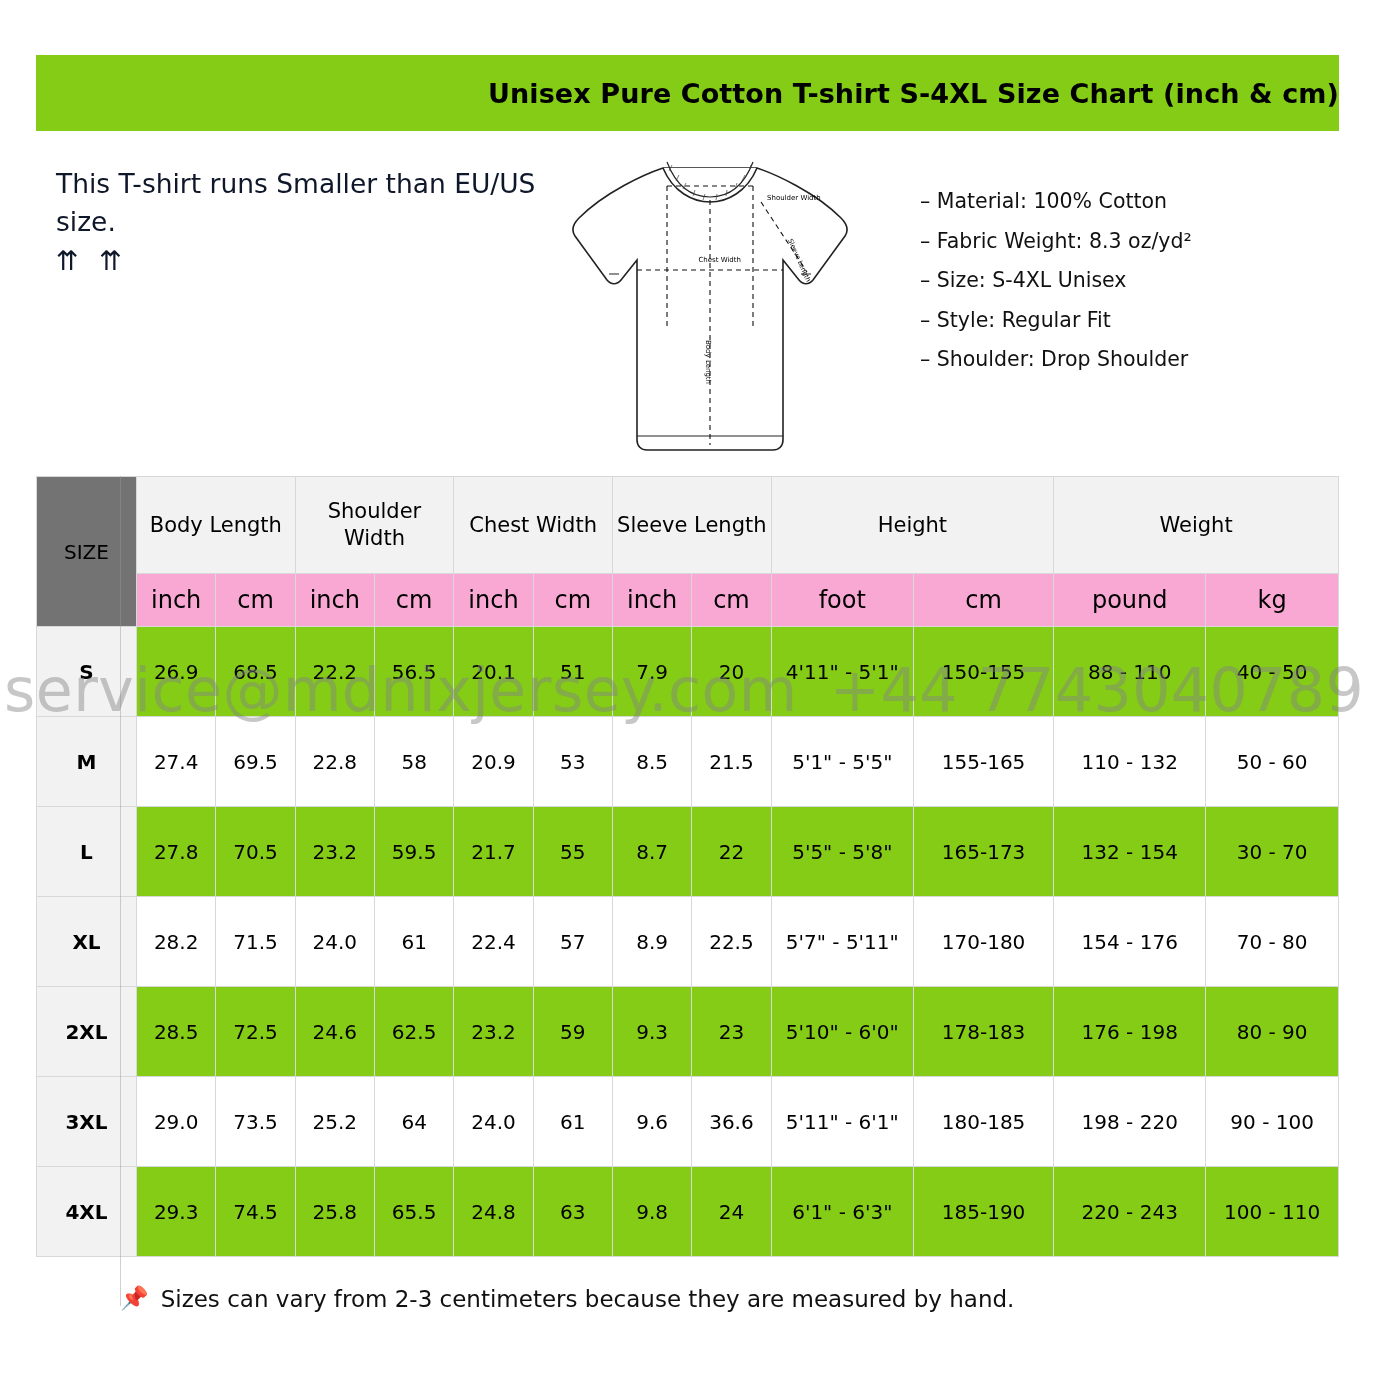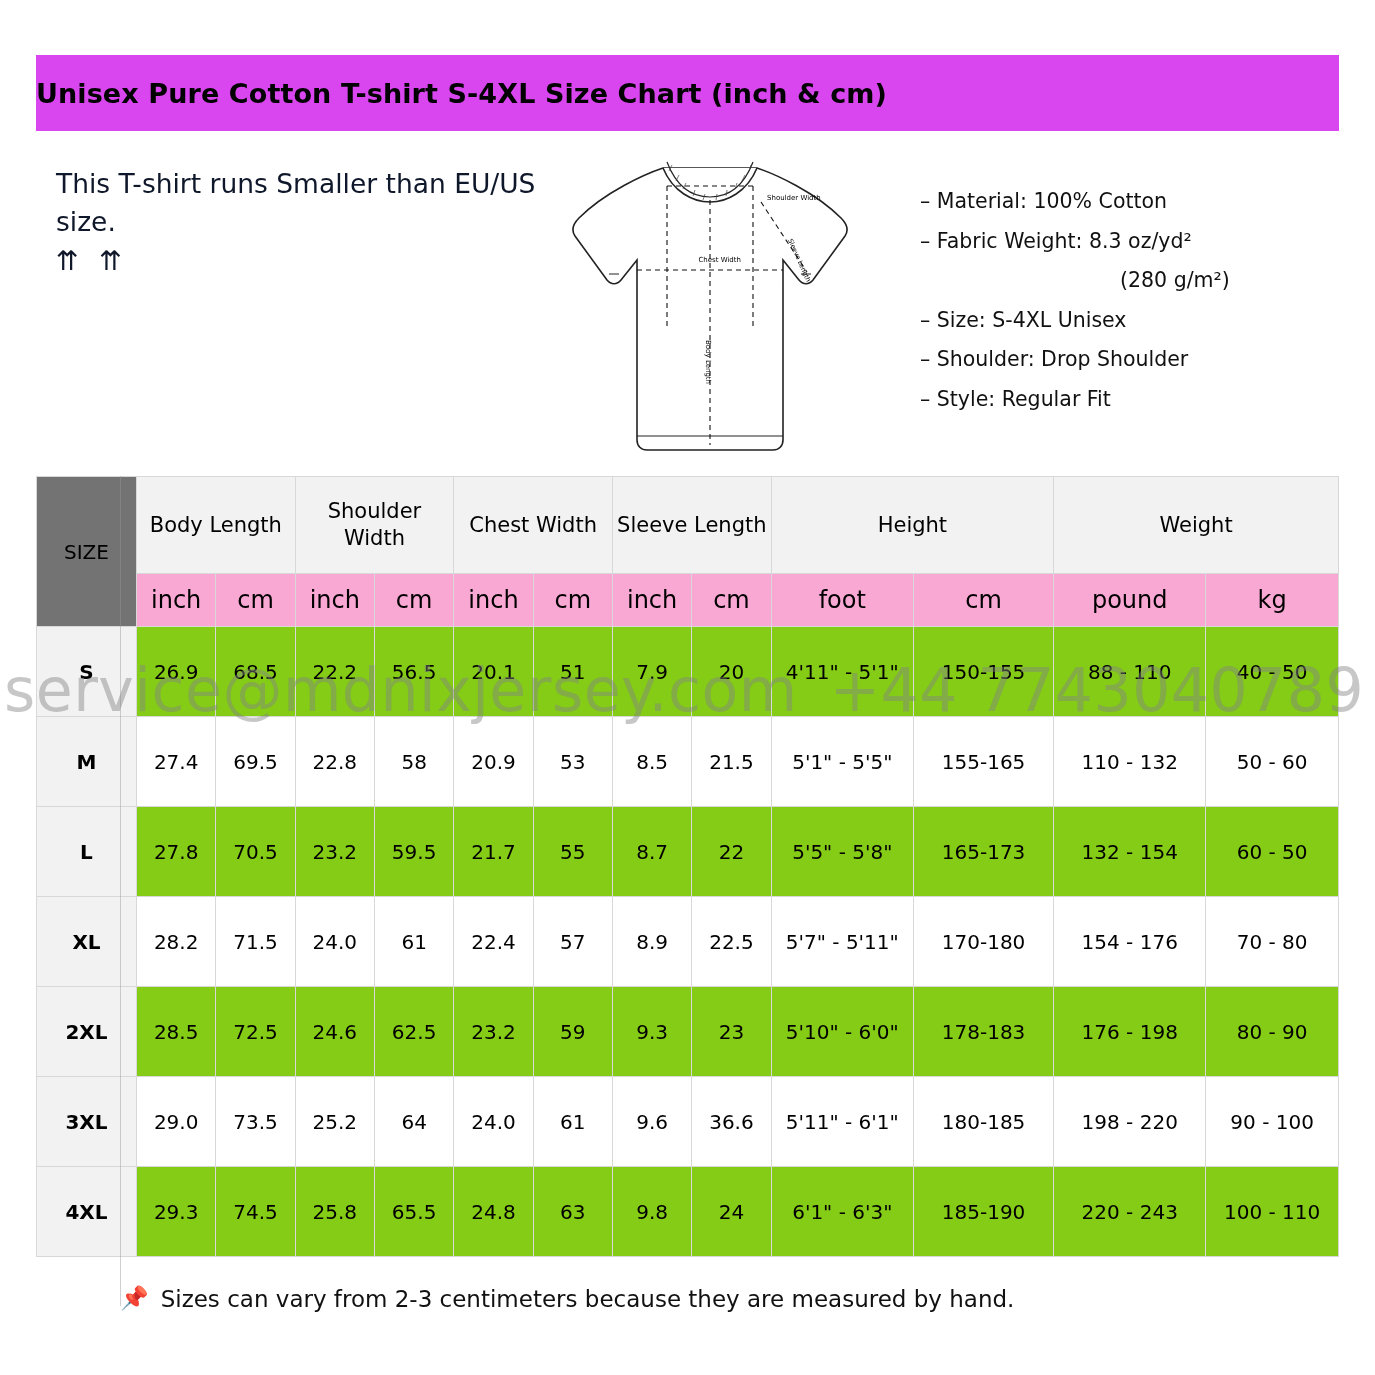--- a/index.html
+++ b/index.html
@@ -16,24 +16,24 @@
     overflow: hidden;
   }
 
   
   .title-banner {
     position: absolute;
     left: 36px;
     top: 55px;
     width: 1303px;
     height: 76px;
-    background: #d946ef;
+    background: #84cc16;
     display: flex;
     align-items: center;
-    justify-content: flex-start;
+    justify-content: flex-end;
   }
   .title-banner .title-text {
     font-size: 27px;
     font-weight: bold;
     letter-spacing: 0.1px;
     color: #000;
   }
 
   
   .warning {
@@ -225,24 +225,23 @@
     <text x="222" y="60" font-size="7" font-family="DejaVu Sans, sans-serif" fill="#000">Shoulder Width</text>
     <text x="196" y="122" font-size="7" font-family="DejaVu Sans, sans-serif" fill="#000" text-anchor="end">Chest Width</text>
     <text x="161" y="200" font-size="7" font-family="DejaVu Sans, sans-serif" fill="#000" transform="rotate(90 161 200)">Body Length</text>
     <text x="243" y="100" font-size="6.5" font-family="DejaVu Sans, sans-serif" fill="#000" transform="rotate(66 243 100)">Sleeve Length</text>
   </svg>
 </div>
 
 <div class="specs">
   <div>– Material: 100% Cotton</div>
   <div>– Fabric Weight: 8.3 oz/yd²</div>
-  <div class="indent">(280 g/m²)</div>
   <div>– Size: S-4XL  Unisex</div>
+  <div>– Style: Regular Fit</div>
   <div>– Shoulder: Drop Shoulder</div>
-  <div>– Style: Regular Fit</div>
 </div>
 
 <table class="size-table">
   <colgroup>
     <col class="c-size">
       <col class="c-num">
       <col class="c-num">
     <col class="c-num">
       <col class="c-num">
       <col class="c-num">
@@ -316,21 +315,21 @@
       <td>70.5</td>
       <td>23.2</td>
       <td>59.5</td>
       <td>21.7</td>
       <td>55</td>
       <td>8.7</td>
       <td>22</td>
       <td>5'5" - 5'8"</td>
       <td>165-173</td>
       <td>132 - 154</td>
-      <td>60 - 50</td>
+      <td>30 - 70</td>
     </tr>
     <tr>
       <td class="size-cell">XL</td>
       <td>28.2</td>
       <td>71.5</td>
       <td>24.0</td>
       <td>61</td>
       <td>22.4</td>
       <td>57</td>
       <td>8.9</td>

